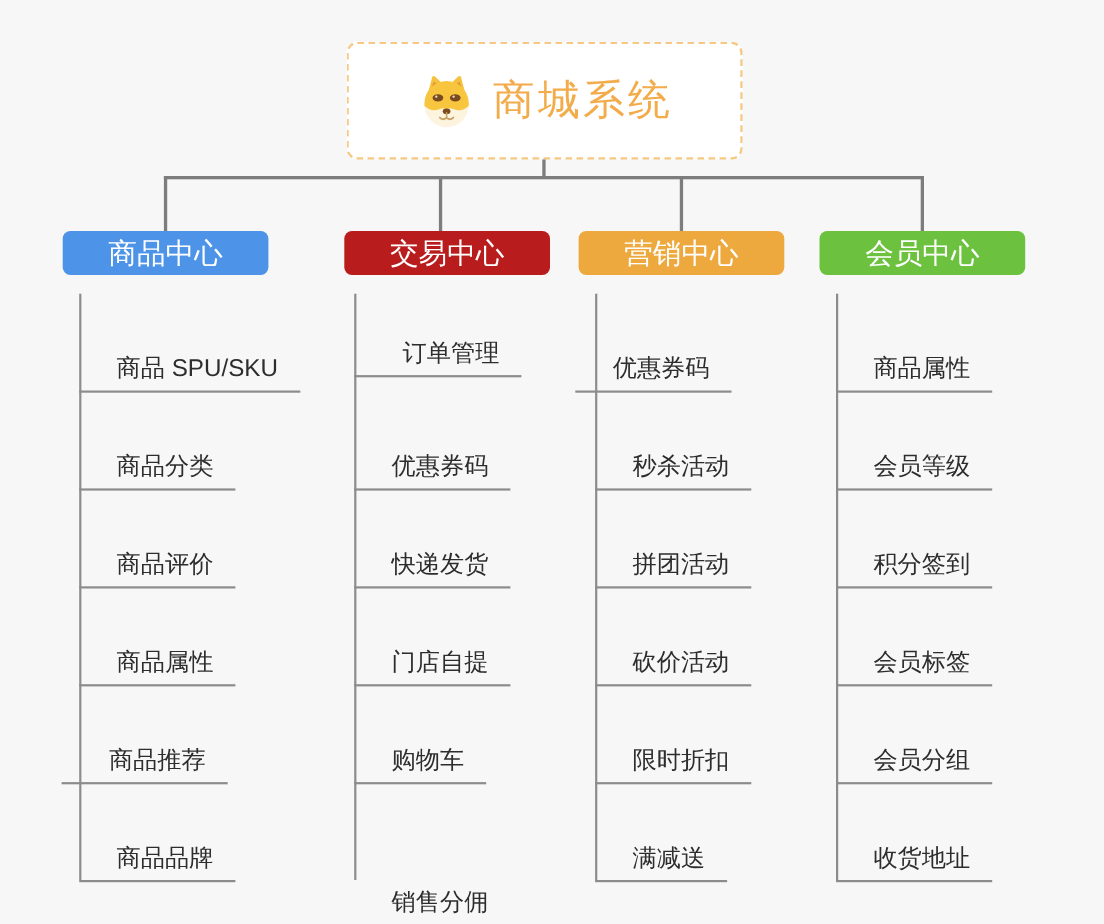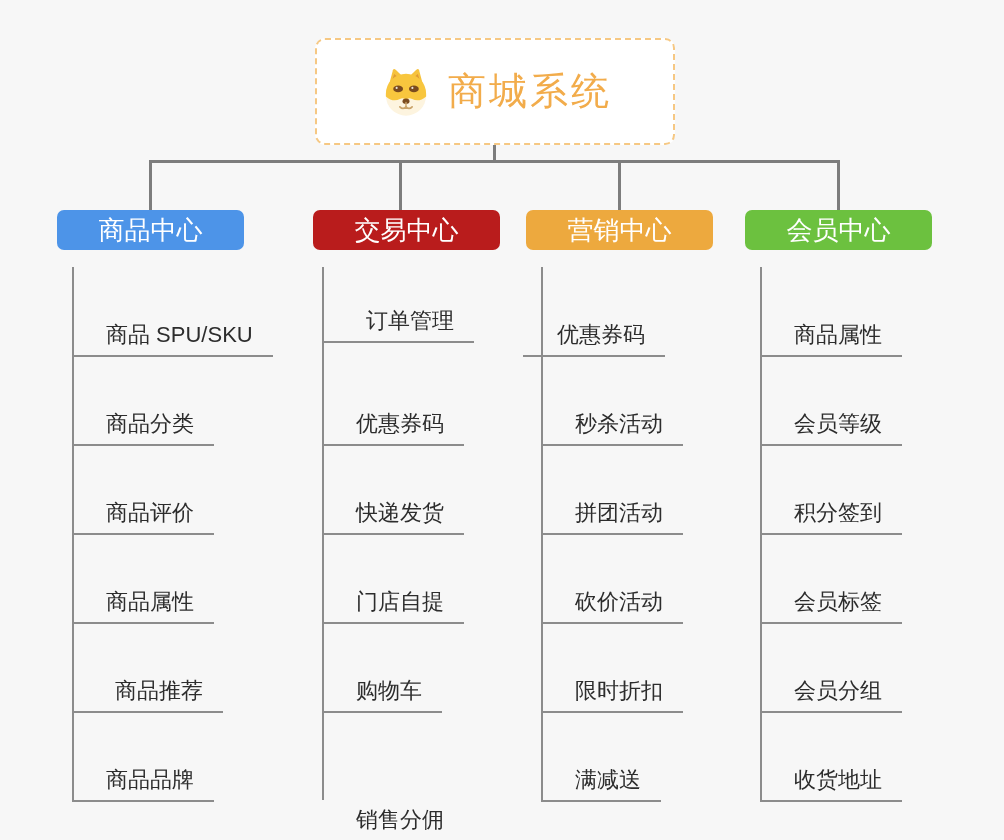--- a/index.html
+++ b/index.html
@@ -81,21 +81,21 @@
   <div class="conn" style="left:618px;top:160px;width:3px;height:50px;"></div>
   <div class="conn" style="left:837px;top:160px;width:3px;height:50px;"></div>
 
   <div id="branches">
       <div class="branch" style="left: 57px; background: rgb(77, 148, 232);">商品中心</div>
       <div class="vline" style="left: 72px; top: 267px; height: 533px;"></div>
       <div class="leaf" style="left: 72px; top: 315px;">商品 SPU/SKU</div>
       <div class="leaf" style="left: 72px; top: 404px;">商品分类</div>
       <div class="leaf" style="left: 72px; top: 493px;">商品评价</div>
       <div class="leaf" style="left: 72px; top: 582px;">商品属性</div>
-      <div class="leaf" style="left: 72px; top: 671px; padding-left: 43px;">商品推荐</div>
+      <div class="leaf" style="left: 56px; top: 671px; padding-left: 43px;">商品推荐</div>
       <div class="leaf" style="left: 72px; top: 760px;">商品品牌</div>
       <div class="branch" style="left: 313px; background: #b91c1c;">交易中心</div>
       <div class="vline" style="left: 322px; top: 267px; height: 533px;"></div>
       <div class="leaf" style="left: 322px; top: 301px; padding-left: 44px;">订单管理</div>
       <div class="leaf" style="left: 322px; top: 404px;">优惠券码</div>
       <div class="leaf" style="left: 322px; top: 493px;">快递发货</div>
       <div class="leaf" style="left: 322px; top: 582px;">门店自提</div>
       <div class="leaf" style="left: 322px; top: 671px;">购物车</div>
       <div class="leaf" style="left: 322px; top: 800px; text-align: center;">销售分佣</div>
       <div class="branch" style="left: 526px; background: rgb(237, 169, 62);">营销中心</div>

